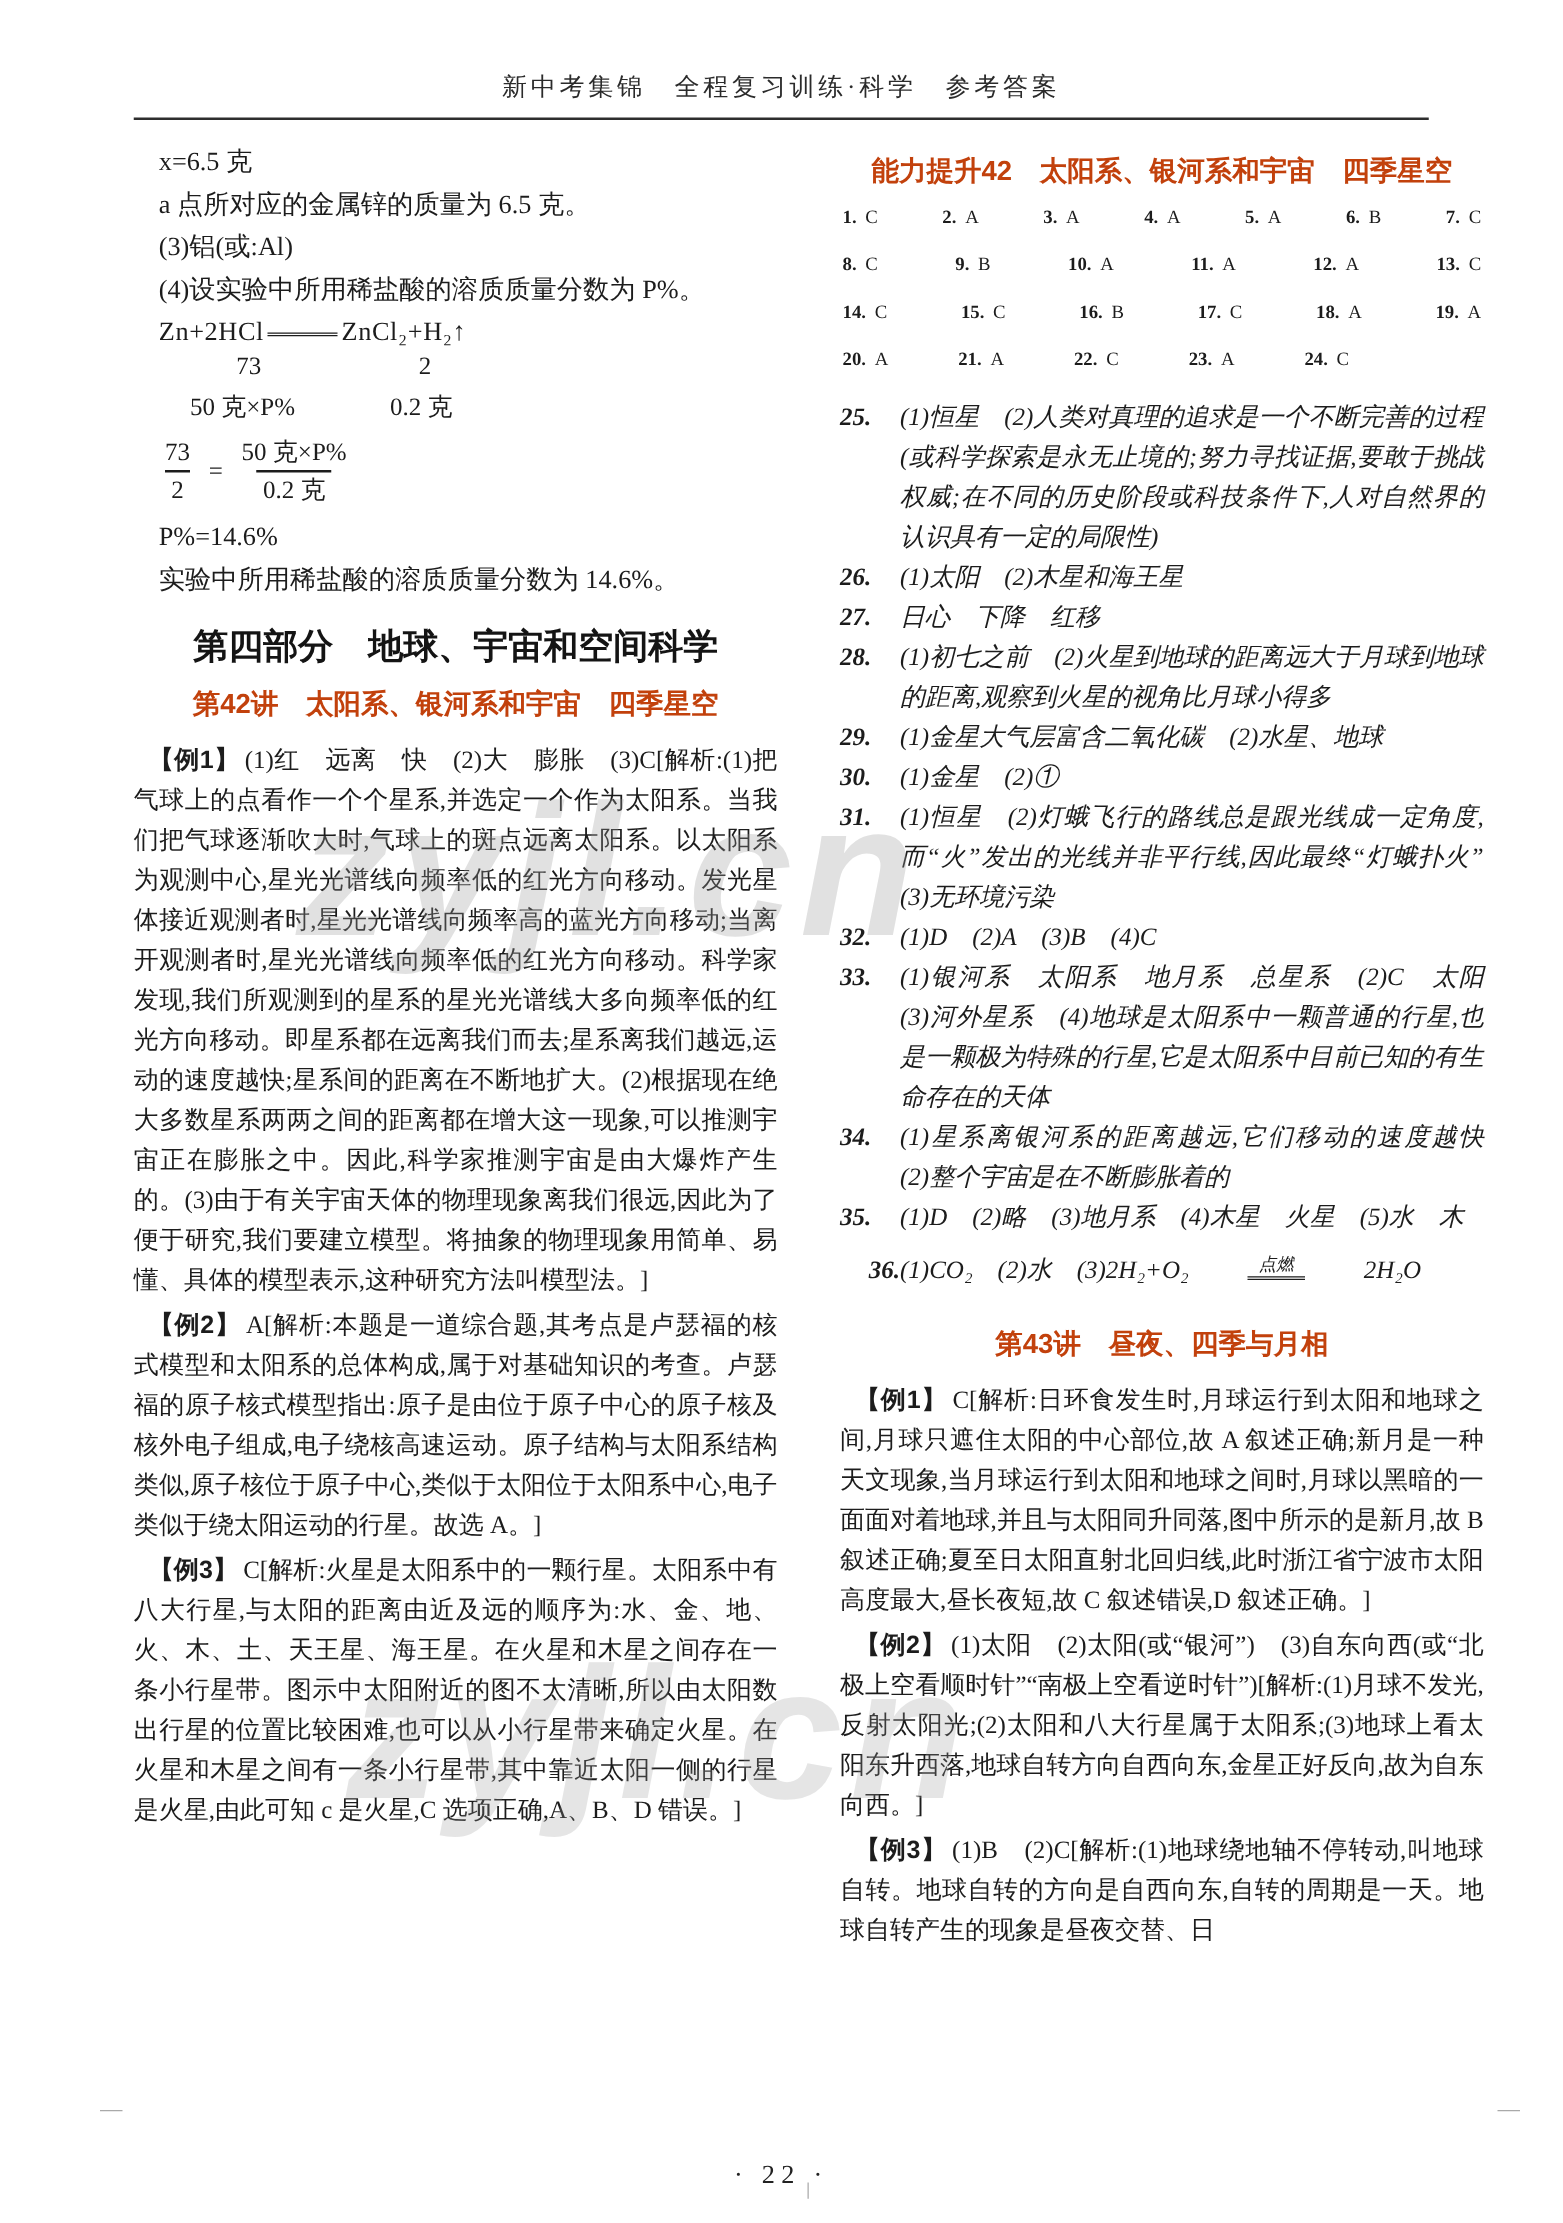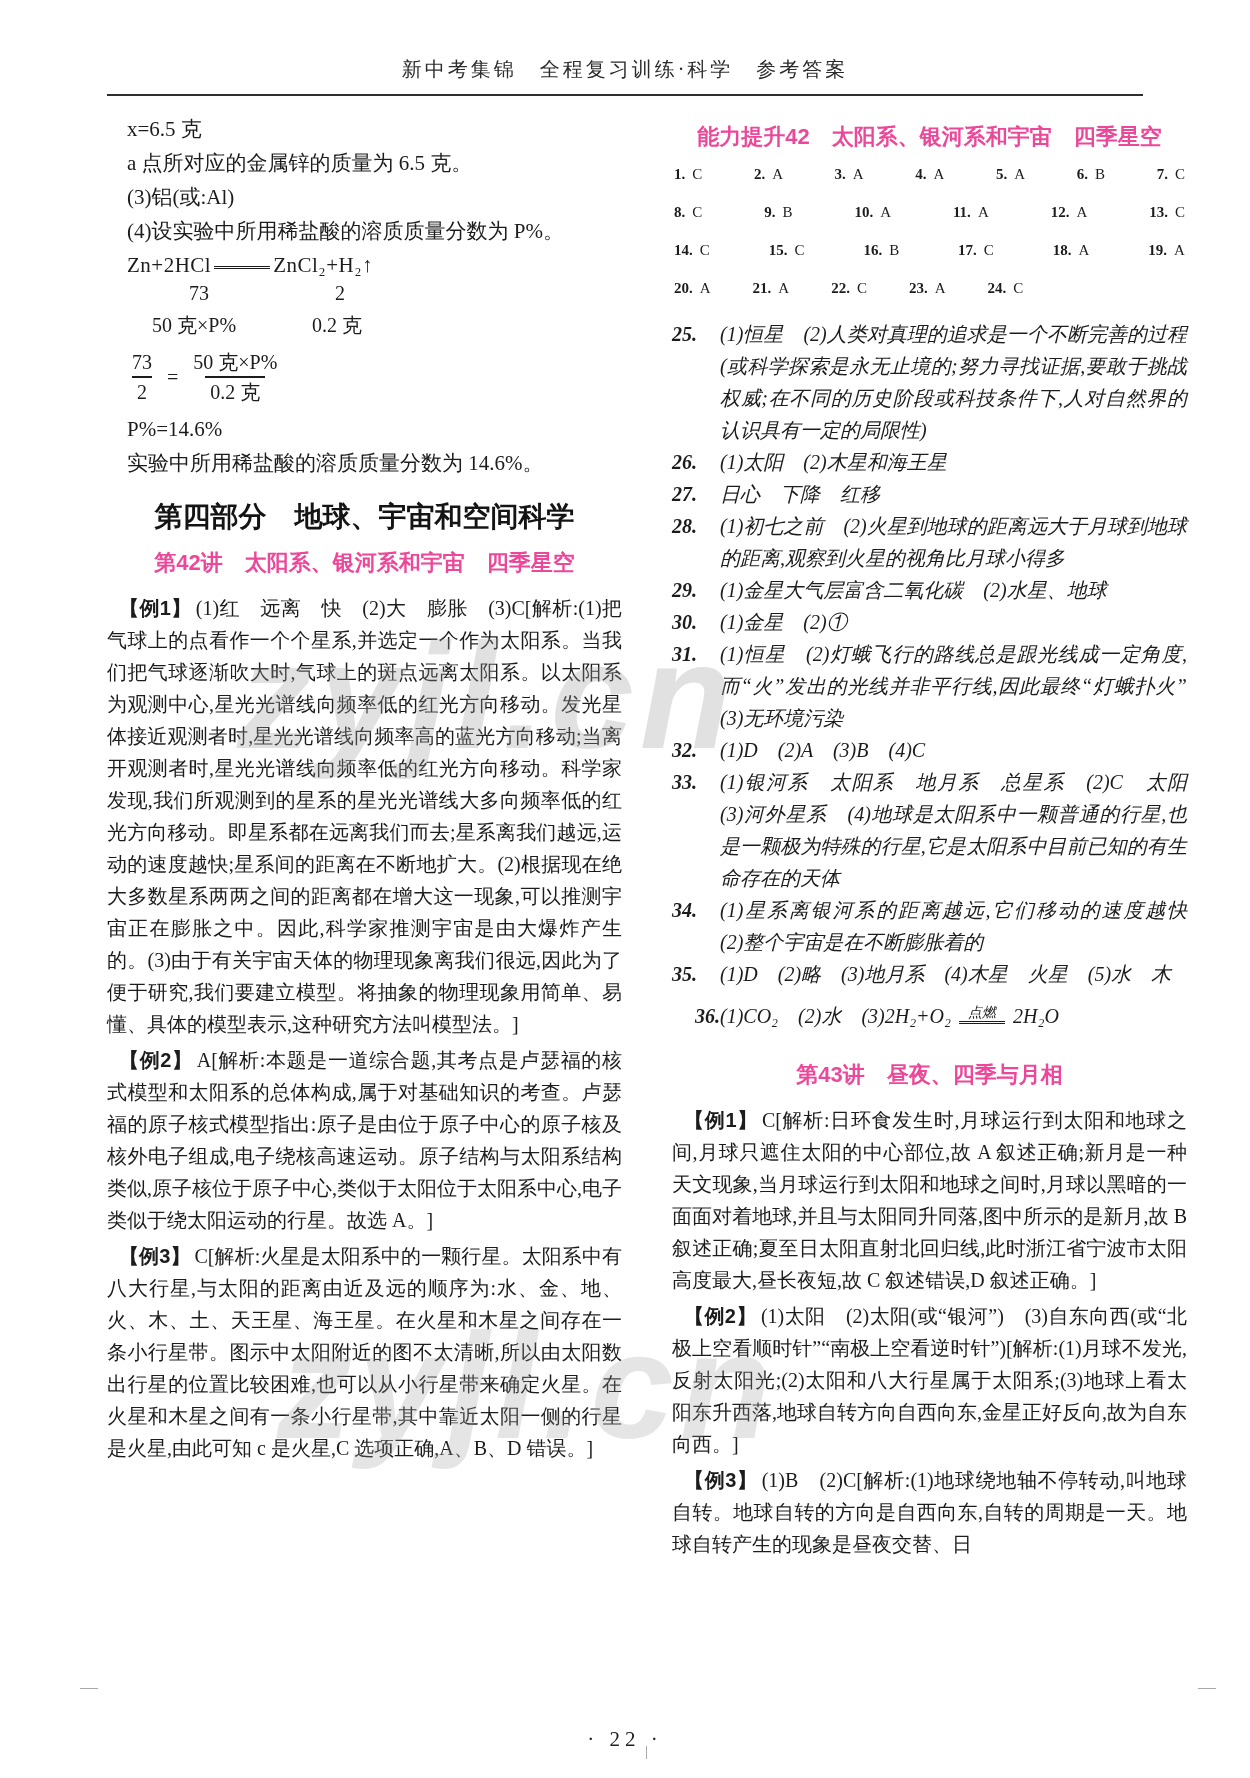--- a/index.html
+++ b/index.html
@@ -33,40 +33,40 @@
   .frac { display:inline-flex; flex-direction:column; align-items:center; line-height:28px; }
   .fn { padding:0 5px; } .fd { padding:0 5px; border-top:2px solid #1c1c1c; }
 
   
   .part-heading {
     margin:18px 0 12px; text-align:center;
     font:700 28px "Liberation Sans","DejaVu Sans",sans-serif; color:#141414;
   }
   .lecture-heading {
     margin:10px 0 14px; text-align:center;
-    font:700 22px "Liberation Sans","DejaVu Sans",sans-serif; color:#ec4899;
+    font:700 22px "Liberation Sans","DejaVu Sans",sans-serif; color:#c2410c;
   }
   .mt { margin-top:18px; }
 
   
   .example { margin:0 0 4px 0; font-size:20px; line-height:32px; text-align:justify; }
   .ex-label { font:700 20px "Liberation Sans","DejaVu Sans",sans-serif; margin-right:4px;margin-left:12px; }
 
   
   .choice-row { display:flex; justify-content:space-between; align-items:baseline; height:38px; font-size:15px; padding:0 2px;text-align:center; }
-  .choice-row.last { justify-content:flex-start; gap:42px; }
+  .choice-row.last { justify-content:flex-start; gap:56px; }
   .choice { white-space:nowrap; }
   .cn { font-weight:700; margin-right:7px; }
 
   
   .ans { display:flex; font-size:20px; line-height:32px;font-style:italic; }
   .ans-n { width:48px; flex-shrink:0; font-weight:700; }
   .ans-t { flex:1; text-align:justify; }
   .ans-36 { align-items:center; min-height:52px;text-align:right; }
-  .ans-t36 { flex:1; display:flex; align-items:center; flex-wrap:wrap; }
+  .ans-t36 { flex:1; display:flex; align-items:center; flex-wrap:wrap;gap:39px; }
   .cond-eq { display:inline-flex; flex-direction:column; align-items:center; margin:0 8px; transform:translateY(-2px); }
   .cond-top { font-size:14px; line-height:15px; }
   .cond-line { width:46px; height:0; border-top:3px double #1c1c1c; margin-top:1px; }
 
   
   .page-footer { position:absolute; left:0; right:0; bottom:26px; text-align:center; font-size:21px; letter-spacing:5px; color:#222; }
 
   
   .watermark {
     position:absolute; white-space:nowrap; pointer-events:none; z-index:6;

